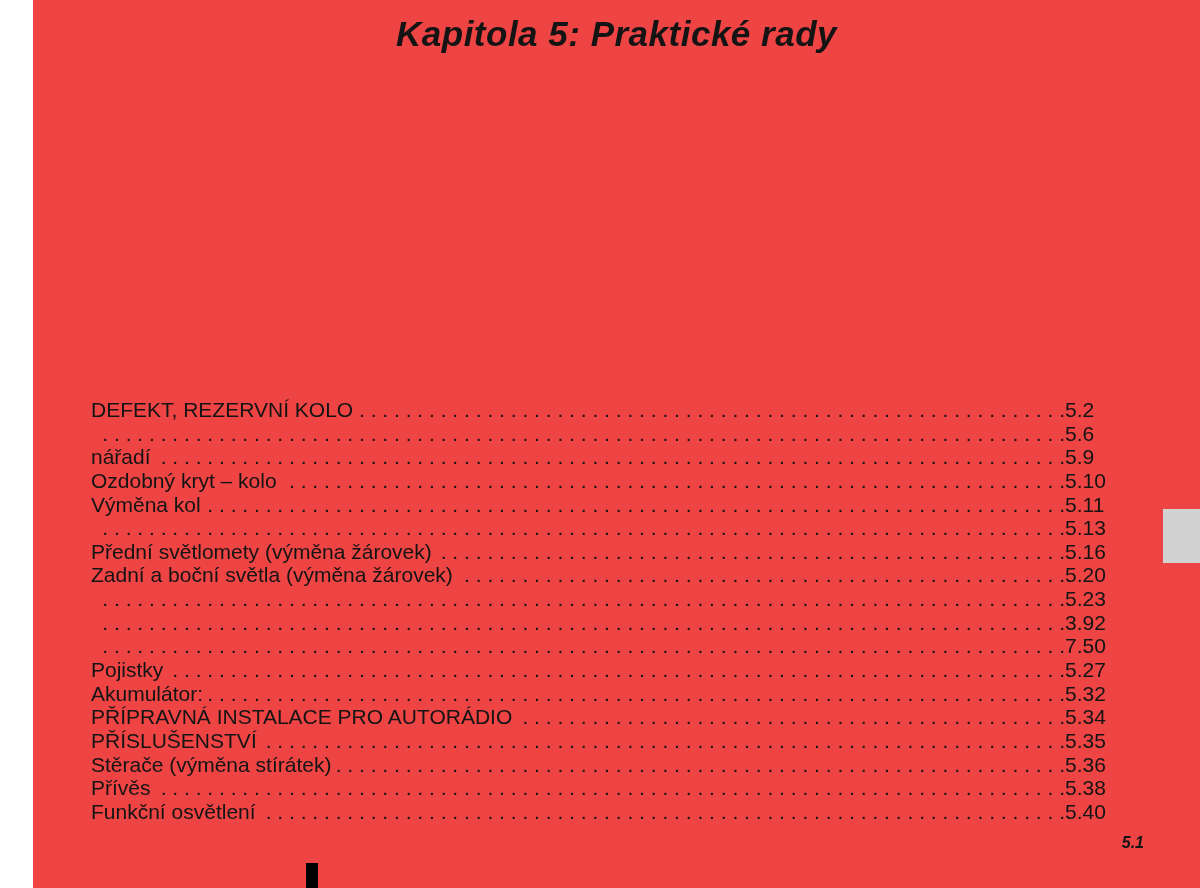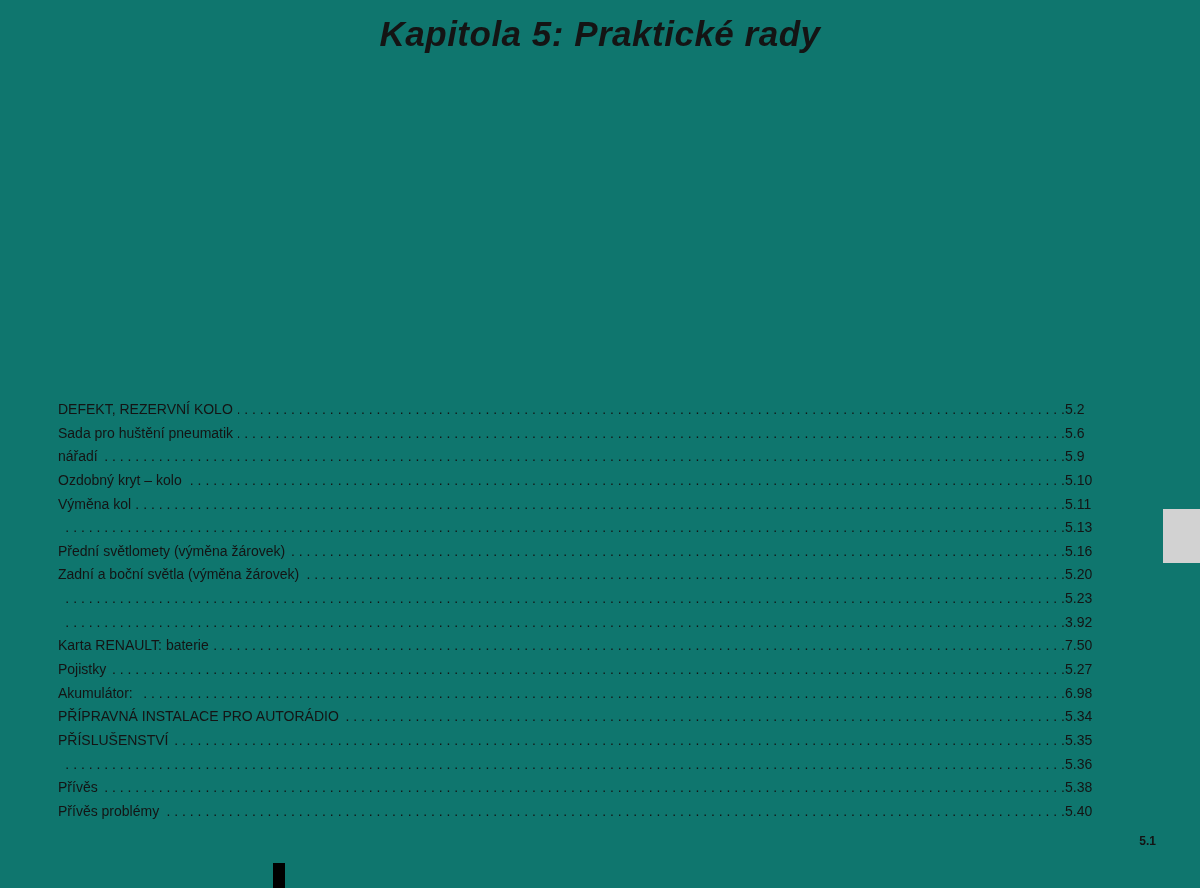--- a/index.html
+++ b/index.html
@@ -11,21 +11,22 @@
     height: 888px;
     background: #ffffff;
     font-family: "Liberation Sans", sans-serif;
     color: #141414;
     position: relative;
     overflow: hidden;
   }
   .page {
     position: absolute;
     inset: 0;
-    background: #0f766e;
+    background: #ef4444;
+    margin-left: 33px;
   }
   .chapter-title {
     position: absolute;
     top: 14px;
     left: 0;
     width: 100%;
     text-align: center;
     font-size: 35px;
     font-weight: bold;
     font-style: italic;
@@ -37,21 +38,21 @@
     position: absolute;
     top: 398px;
     left: 58px;
     right: 63px;
   }
   .toc-row {
     display: flex;
     align-items: baseline;
     height: 23.65px;
     line-height: 23.65px;
-    font-size: 14px;
+    font-size: 21px;
     white-space: nowrap;
   }
   .toc-label {
     flex: 0 0 auto;
   }
   .toc-leader {
     flex: 1 1 auto;
     overflow: hidden;
     direction: rtl;
     white-space: nowrap;
@@ -59,23 +60,24 @@
     color: #141414;
   }
   .toc-page {
     flex: 0 0 auto;
     width: 72px;
     text-align: left;
   }
   .footer-page-number {
     position: absolute;
     top: 834px;
-    right: 44px;
-    font-size: 12px;
+    right: 56px;
+    font-size: 16px;
     font-weight: bold;
+    font-style: italic;
   }
   .side-tab {
     position: absolute;
     top: 509px;
     right: 0;
     width: 37px;
     height: 54px;
     background: #d2d2d2;
   }
   .binding-mark {
@@ -94,21 +96,20 @@
 
   <h1 class="chapter-title">Kapitola 5: Praktické rady</h1>
 
   <div class="toc" id="toc">
       <div class="toc-row">
         <span class="toc-label">DEFEKT, REZERVNÍ KOLO</span>
         <span class="toc-leader">. . . . . . . . . . . . . . . . . . . . . . . . . . . . . . . . . . . . . . . . . . . . . . . . . . . . . . . . . . . . . . . . . . . . . . . . . . . . . . . . . . . . . . . . . . . . . . . . . . . . . . . . . . . . . . . . . . . . . . . . . . . . . . . . . . . . . . . . . . . . </span>
         <span class="toc-page">5.2</span>
       </div>
       <div class="toc-row">
-        <span class="toc-label">Sada pro huštění pneumatik</span>
         <span class="toc-leader">. . . . . . . . . . . . . . . . . . . . . . . . . . . . . . . . . . . . . . . . . . . . . . . . . . . . . . . . . . . . . . . . . . . . . . . . . . . . . . . . . . . . . . . . . . . . . . . . . . . . . . . . . . . . . . . . . . . . . . . . . . . . . . . . . . . . . . . . . . . . </span>
         <span class="toc-page">5.6</span>
       </div>
       <div class="toc-row">
         <span class="toc-label">nářadí</span>
         <span class="toc-leader">. . . . . . . . . . . . . . . . . . . . . . . . . . . . . . . . . . . . . . . . . . . . . . . . . . . . . . . . . . . . . . . . . . . . . . . . . . . . . . . . . . . . . . . . . . . . . . . . . . . . . . . . . . . . . . . . . . . . . . . . . . . . . . . . . . . . . . . . . . . . </span>
         <span class="toc-page">5.9</span>
       </div>
       <div class="toc-row">
         <span class="toc-label">Ozdobný kryt – kolo</span>
@@ -136,55 +137,55 @@
       </div>
       <div class="toc-row">
         <span class="toc-leader">. . . . . . . . . . . . . . . . . . . . . . . . . . . . . . . . . . . . . . . . . . . . . . . . . . . . . . . . . . . . . . . . . . . . . . . . . . . . . . . . . . . . . . . . . . . . . . . . . . . . . . . . . . . . . . . . . . . . . . . . . . . . . . . . . . . . . . . . . . . . </span>
         <span class="toc-page">5.23</span>
       </div>
       <div class="toc-row">
         <span class="toc-leader">. . . . . . . . . . . . . . . . . . . . . . . . . . . . . . . . . . . . . . . . . . . . . . . . . . . . . . . . . . . . . . . . . . . . . . . . . . . . . . . . . . . . . . . . . . . . . . . . . . . . . . . . . . . . . . . . . . . . . . . . . . . . . . . . . . . . . . . . . . . . </span>
         <span class="toc-page">3.92</span>
       </div>
       <div class="toc-row">
-        <span class="toc-label">Karta RENAULT: baterie</span>
         <span class="toc-leader">. . . . . . . . . . . . . . . . . . . . . . . . . . . . . . . . . . . . . . . . . . . . . . . . . . . . . . . . . . . . . . . . . . . . . . . . . . . . . . . . . . . . . . . . . . . . . . . . . . . . . . . . . . . . . . . . . . . . . . . . . . . . . . . . . . . . . . . . . . . . </span>
         <span class="toc-page">7.50</span>
       </div>
       <div class="toc-row">
         <span class="toc-label">Pojistky</span>
         <span class="toc-leader">. . . . . . . . . . . . . . . . . . . . . . . . . . . . . . . . . . . . . . . . . . . . . . . . . . . . . . . . . . . . . . . . . . . . . . . . . . . . . . . . . . . . . . . . . . . . . . . . . . . . . . . . . . . . . . . . . . . . . . . . . . . . . . . . . . . . . . . . . . . . </span>
         <span class="toc-page">5.27</span>
       </div>
       <div class="toc-row">
         <span class="toc-label">Akumulátor:</span>
         <span class="toc-leader">. . . . . . . . . . . . . . . . . . . . . . . . . . . . . . . . . . . . . . . . . . . . . . . . . . . . . . . . . . . . . . . . . . . . . . . . . . . . . . . . . . . . . . . . . . . . . . . . . . . . . . . . . . . . . . . . . . . . . . . . . . . . . . . . . . . . . . . . . . . . </span>
-        <span class="toc-page">6.98</span>
+        <span class="toc-page">5.32</span>
       </div>
       <div class="toc-row">
         <span class="toc-label">PŘÍPRAVNÁ INSTALACE PRO AUTORÁDIO</span>
         <span class="toc-leader">. . . . . . . . . . . . . . . . . . . . . . . . . . . . . . . . . . . . . . . . . . . . . . . . . . . . . . . . . . . . . . . . . . . . . . . . . . . . . . . . . . . . . . . . . . . . . . . . . . . . . . . . . . . . . . . . . . . . . . . . . . . . . . . . . . . . . . . . . . . . </span>
         <span class="toc-page">5.34</span>
       </div>
       <div class="toc-row">
         <span class="toc-label">PŘÍSLUŠENSTVÍ</span>
         <span class="toc-leader">. . . . . . . . . . . . . . . . . . . . . . . . . . . . . . . . . . . . . . . . . . . . . . . . . . . . . . . . . . . . . . . . . . . . . . . . . . . . . . . . . . . . . . . . . . . . . . . . . . . . . . . . . . . . . . . . . . . . . . . . . . . . . . . . . . . . . . . . . . . . </span>
         <span class="toc-page">5.35</span>
       </div>
       <div class="toc-row">
+        <span class="toc-label">Stěrače (výměna stírátek)</span>
         <span class="toc-leader">. . . . . . . . . . . . . . . . . . . . . . . . . . . . . . . . . . . . . . . . . . . . . . . . . . . . . . . . . . . . . . . . . . . . . . . . . . . . . . . . . . . . . . . . . . . . . . . . . . . . . . . . . . . . . . . . . . . . . . . . . . . . . . . . . . . . . . . . . . . . </span>
         <span class="toc-page">5.36</span>
       </div>
       <div class="toc-row">
         <span class="toc-label">Přívěs</span>
         <span class="toc-leader">. . . . . . . . . . . . . . . . . . . . . . . . . . . . . . . . . . . . . . . . . . . . . . . . . . . . . . . . . . . . . . . . . . . . . . . . . . . . . . . . . . . . . . . . . . . . . . . . . . . . . . . . . . . . . . . . . . . . . . . . . . . . . . . . . . . . . . . . . . . . </span>
         <span class="toc-page">5.38</span>
       </div>
       <div class="toc-row">
-        <span class="toc-label">Přívěs problémy</span>
+        <span class="toc-label">Funkční osvětlení</span>
         <span class="toc-leader">. . . . . . . . . . . . . . . . . . . . . . . . . . . . . . . . . . . . . . . . . . . . . . . . . . . . . . . . . . . . . . . . . . . . . . . . . . . . . . . . . . . . . . . . . . . . . . . . . . . . . . . . . . . . . . . . . . . . . . . . . . . . . . . . . . . . . . . . . . . . </span>
         <span class="toc-page">5.40</span>
       </div>
     </div>
 
   <div class="footer-page-number">5.1</div>
 
   <div class="side-tab" style="background: rgb(210, 210, 210);"></div>
 
   <div class="binding-mark" style="background: rgb(0, 0, 0);"></div>

